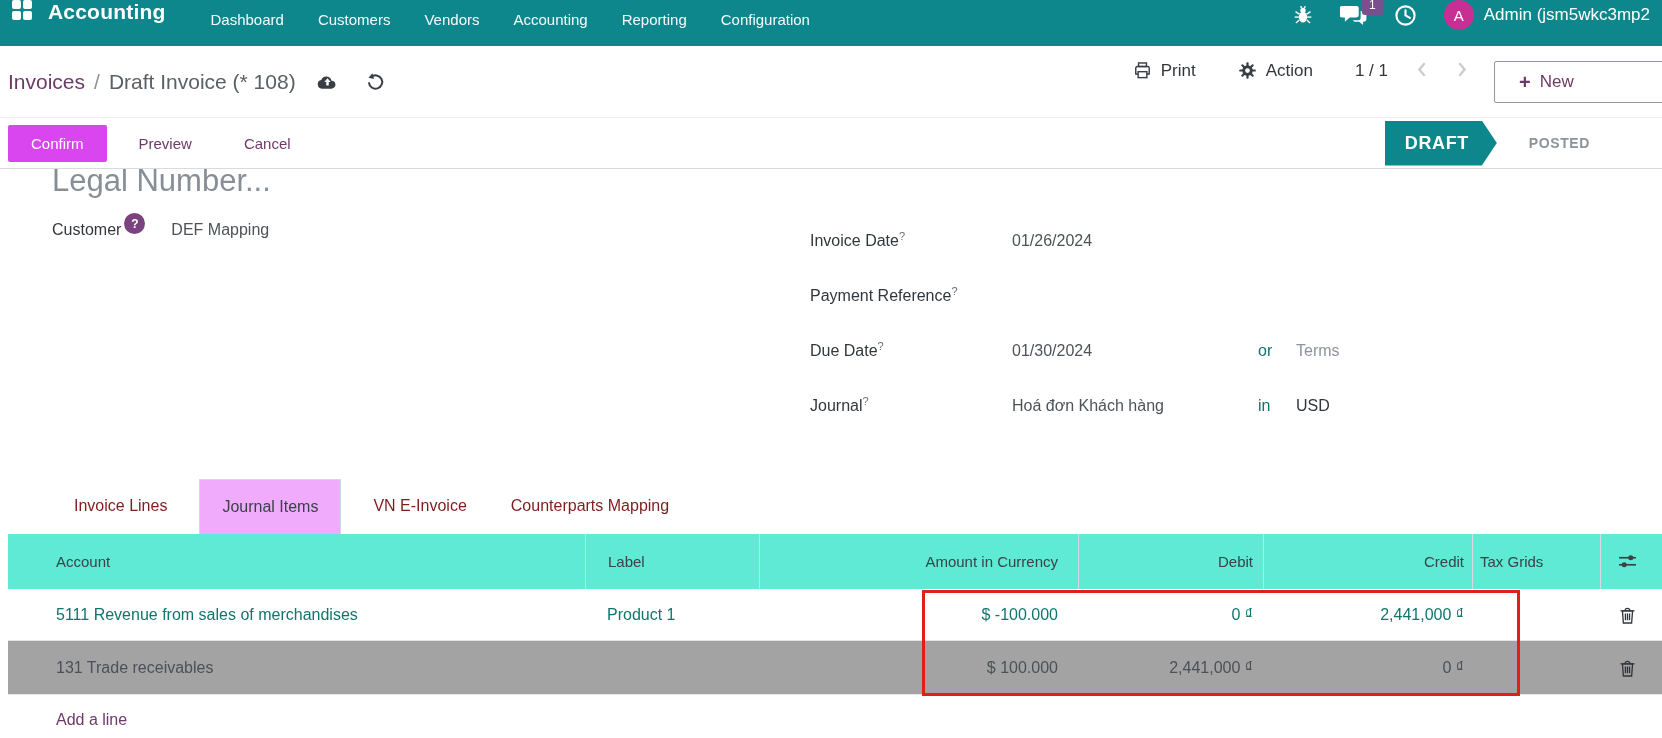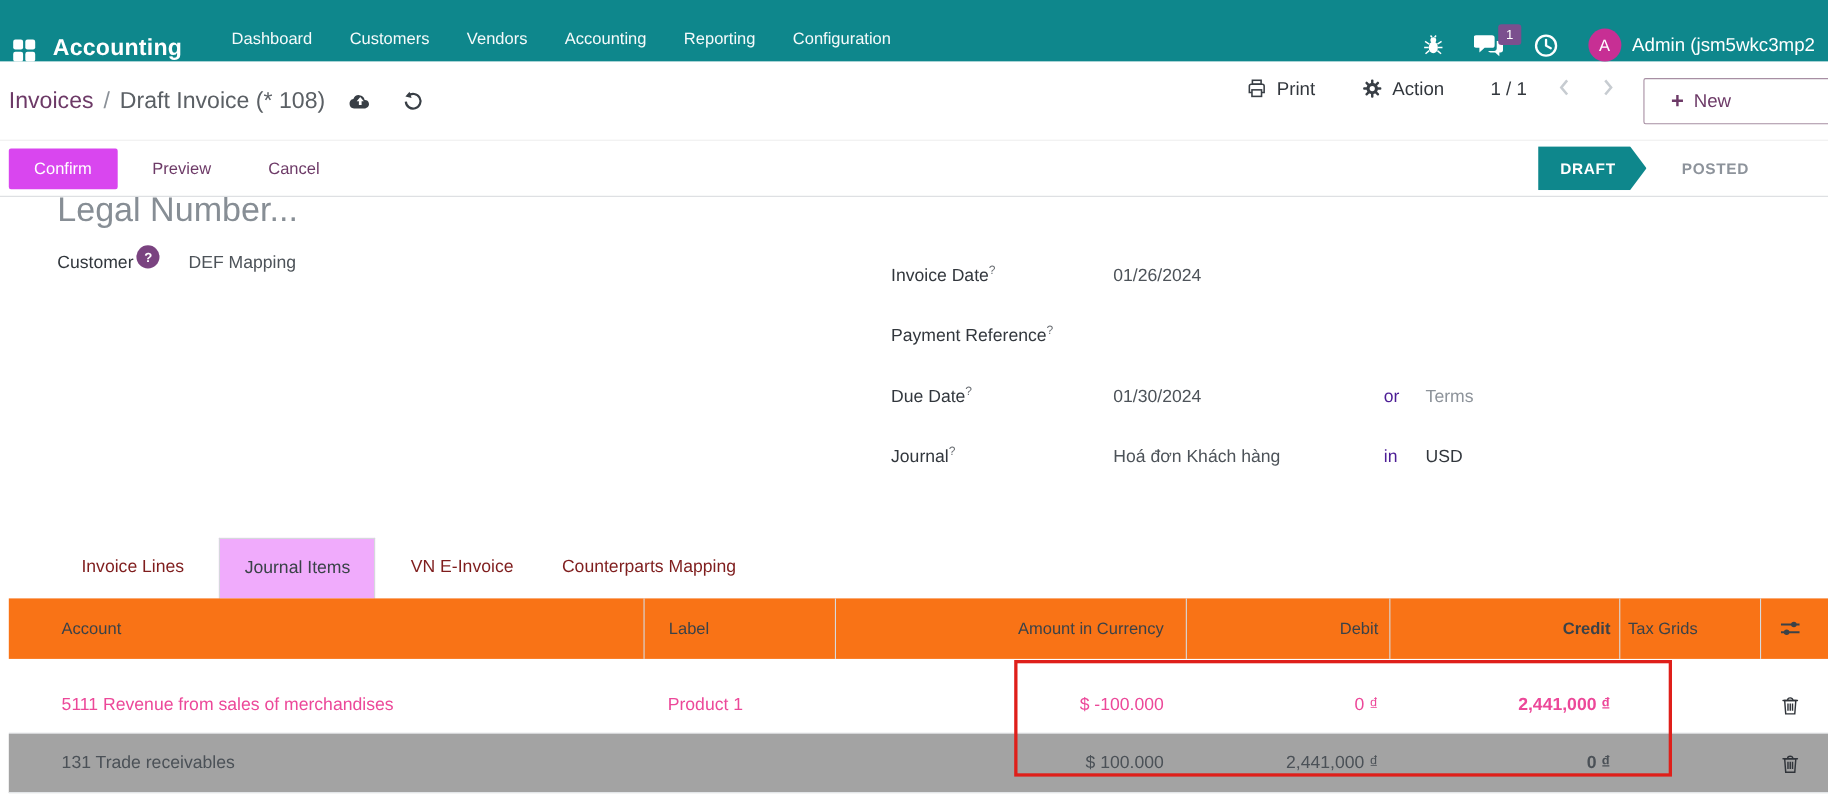--- a/index.html
+++ b/index.html
@@ -1,21 +1,21 @@
 <!DOCTYPE html>
 <html><head>
 <meta charset="utf-8">
 <style>
   * { box-sizing: border-box; margin: 0; padding: 0; }
   html,body { width:1662px; height:738px; overflow:hidden; background:#fff;
     font-family:"Liberation Sans", sans-serif; color:#32373d; }
   svg { display:block; }
 
   
-  .topbar { height:56px; background:#0e878c; display:flex; align-items:flex-end;
+  .topbar { height:46px; background:#0e878c; display:flex; align-items:flex-start;
     padding:0 12px; color:#fff; }
   .apps-icon { width:20px; height:20px; display:grid; grid-template-columns:9px 9px;
     grid-gap:2px; cursor:pointer; }
   .apps-icon span { width:9px; height:9px; background:#fff; border-radius:2px; }
   .brand { font-size:21px; font-weight:700; margin:0 28px 0 16px; letter-spacing:.2px; }
   .nav-item { font-size:15px; padding:0 17px; line-height:40px; color:rgba(255,255,255,.96);
     cursor:pointer; white-space:nowrap; }
   .top-right { margin-left:auto; display:flex; align-items:center; gap:27px; }
   .icon-btn { position:relative; cursor:pointer; display:flex; align-items:center; }
   .msg-badge { position:absolute; top:-9px; right:-16px; background:#7b4f8e; color:#fff;
@@ -43,21 +43,21 @@
   .plus { font-size:20px; font-weight:700; line-height:14px; }
 
   
   .status-row { height:51px; display:flex; align-items:center; padding-left:8px;
     border-bottom:1px solid #d8dadd; }
   .btn-primary { background:#d946ef; color:#fff; font-size:15px; border:none;
     padding:10px 23px; cursor:pointer; border-radius:2px; }
   .btn-link { background:none; border:none; color:#6d3a67; font-size:15px;
     padding:10px 20px; margin-left:12px; cursor:pointer; }
   .statusbar { margin-left:auto; display:flex; align-items:center; margin-right:72px; }
-  .st-draft { background:#0e878c; color:#fff; font-size:14px; font-weight:700;
+  .st-draft { background:#0e878c; color:#fff; font-size:18px; font-weight:700;
     letter-spacing:.6px; padding:12px 28px 12px 20px; cursor:pointer;
     clip-path:polygon(0 0, calc(100% - 15px) 0, 100% 50%, calc(100% - 15px) 100%, 0 100%); }
   .st-posted { color:#8d939b; font-size:14px; font-weight:700; letter-spacing:.6px;
     margin-left:32px; cursor:pointer; }
 
   
   .sheet { background:#fff; height:575px; overflow:hidden; position:relative; }
   .legal-number { font-size:31px; font-weight:400; color:#878e95; margin:-6px 0 0 52px;
     height:38px; cursor:text; }
   .form-area { display:flex; margin-top:12px; padding-left:52px; }
@@ -66,44 +66,44 @@
   .field-label { color:#32373d; }
   .help-badge { width:21px; height:21px; border-radius:50%; background:#7a4380; color:#fff;
     font-size:12px; font-weight:700; display:inline-flex; align-items:center;
     justify-content:center; margin:-8px 0 0 3px; }
   .customer-value { color:#4d5359; margin-left:26px; cursor:pointer; }
   .form-right { flex:1; display:flex; flex-direction:column; }
   .f-row { height:55px; display:flex; align-items:center; font-size:16px; }
   .f-label { width:202px; color:#32373d; }
   .f-label sup { color:#6c7075; font-size:11px; }
   .f-value { width:246px; color:#4d5359; cursor:text; }
-  .f-conj { width:38px; color:#4c1d95; }
+  .f-conj { width:38px; color:#0f766e; }
   .f-muted { color:#8d939a; cursor:pointer; }
   .f-dark { color:#32373d; }
 
   
   .tabs { display:flex; margin-top:46px; padding-left:52px; height:55px; }
   .tab { font-size:16px; line-height:53px; padding:0 22px; color:#7f1d1d; cursor:pointer;
     white-space:nowrap; }
   .tab.active { color:#394247; background:#f0abfc; border:1px solid #d5d8dc; border-bottom:none;
     margin:0 10px; }
 
   
   .table-wrap { position:relative; margin-left:8px; width:1654px; }
   .trow { display:flex; align-items:center; }
-  .thead { height:55px; background:#f97316; font-size:15px; color:#3b4248; }
+  .thead { height:55px; background:#5eead4; font-size:15px; color:#3b4248; }
   .thead > div { height:100%; display:flex; align-items:center; }
   .thead > div + div { border-left:1px solid #d6dade; }
-  .tbody-row1 { height:52px; background:#fff; border-bottom:1px solid #e3e6e9; font-size:16px; color:#ec4899;margin-top:16px; }
+  .tbody-row1 { height:52px; background:#fff; border-bottom:1px solid #e3e6e9; font-size:16px; color:#0f766e; }
   .tbody-row2 { height:54px; background:#a3a3a3; border-bottom:1px solid #e3e6e9; font-size:16px; color:#4b5157; }
   .col-account { width:577px; padding-left:48px; }
   .col-label { width:174px; padding-left:22px; }
   .col-amount { width:319px; justify-content:flex-end; text-align:right; padding-right:20px; }
   .col-debit { width:185px; justify-content:flex-end; text-align:right; padding-right:10px; }
-  .col-credit { width:209px; justify-content:flex-end; text-align:right; padding-right:8px;font-weight:bold; }
+  .col-credit { width:209px; justify-content:flex-end; text-align:right; padding-right:8px; }
   .col-tax { width:128px; padding-left:7px; }
   .col-icon { width:54px; justify-content:center; }
   .trow > div { display:flex; align-items:center; }
   .cell-edit { cursor:text; }
   .trash-btn { cursor:pointer; display:flex; }
   .add-line-row { padding:16px 0 0 48px; }
   .add-line { color:#6d3a67; font-size:16px; cursor:pointer; }
 
   .red-box { position:absolute; left:914px; top:56px; width:598px; height:106px;
     border:3px solid #df1f1a; pointer-events:none; z-index:5; }

